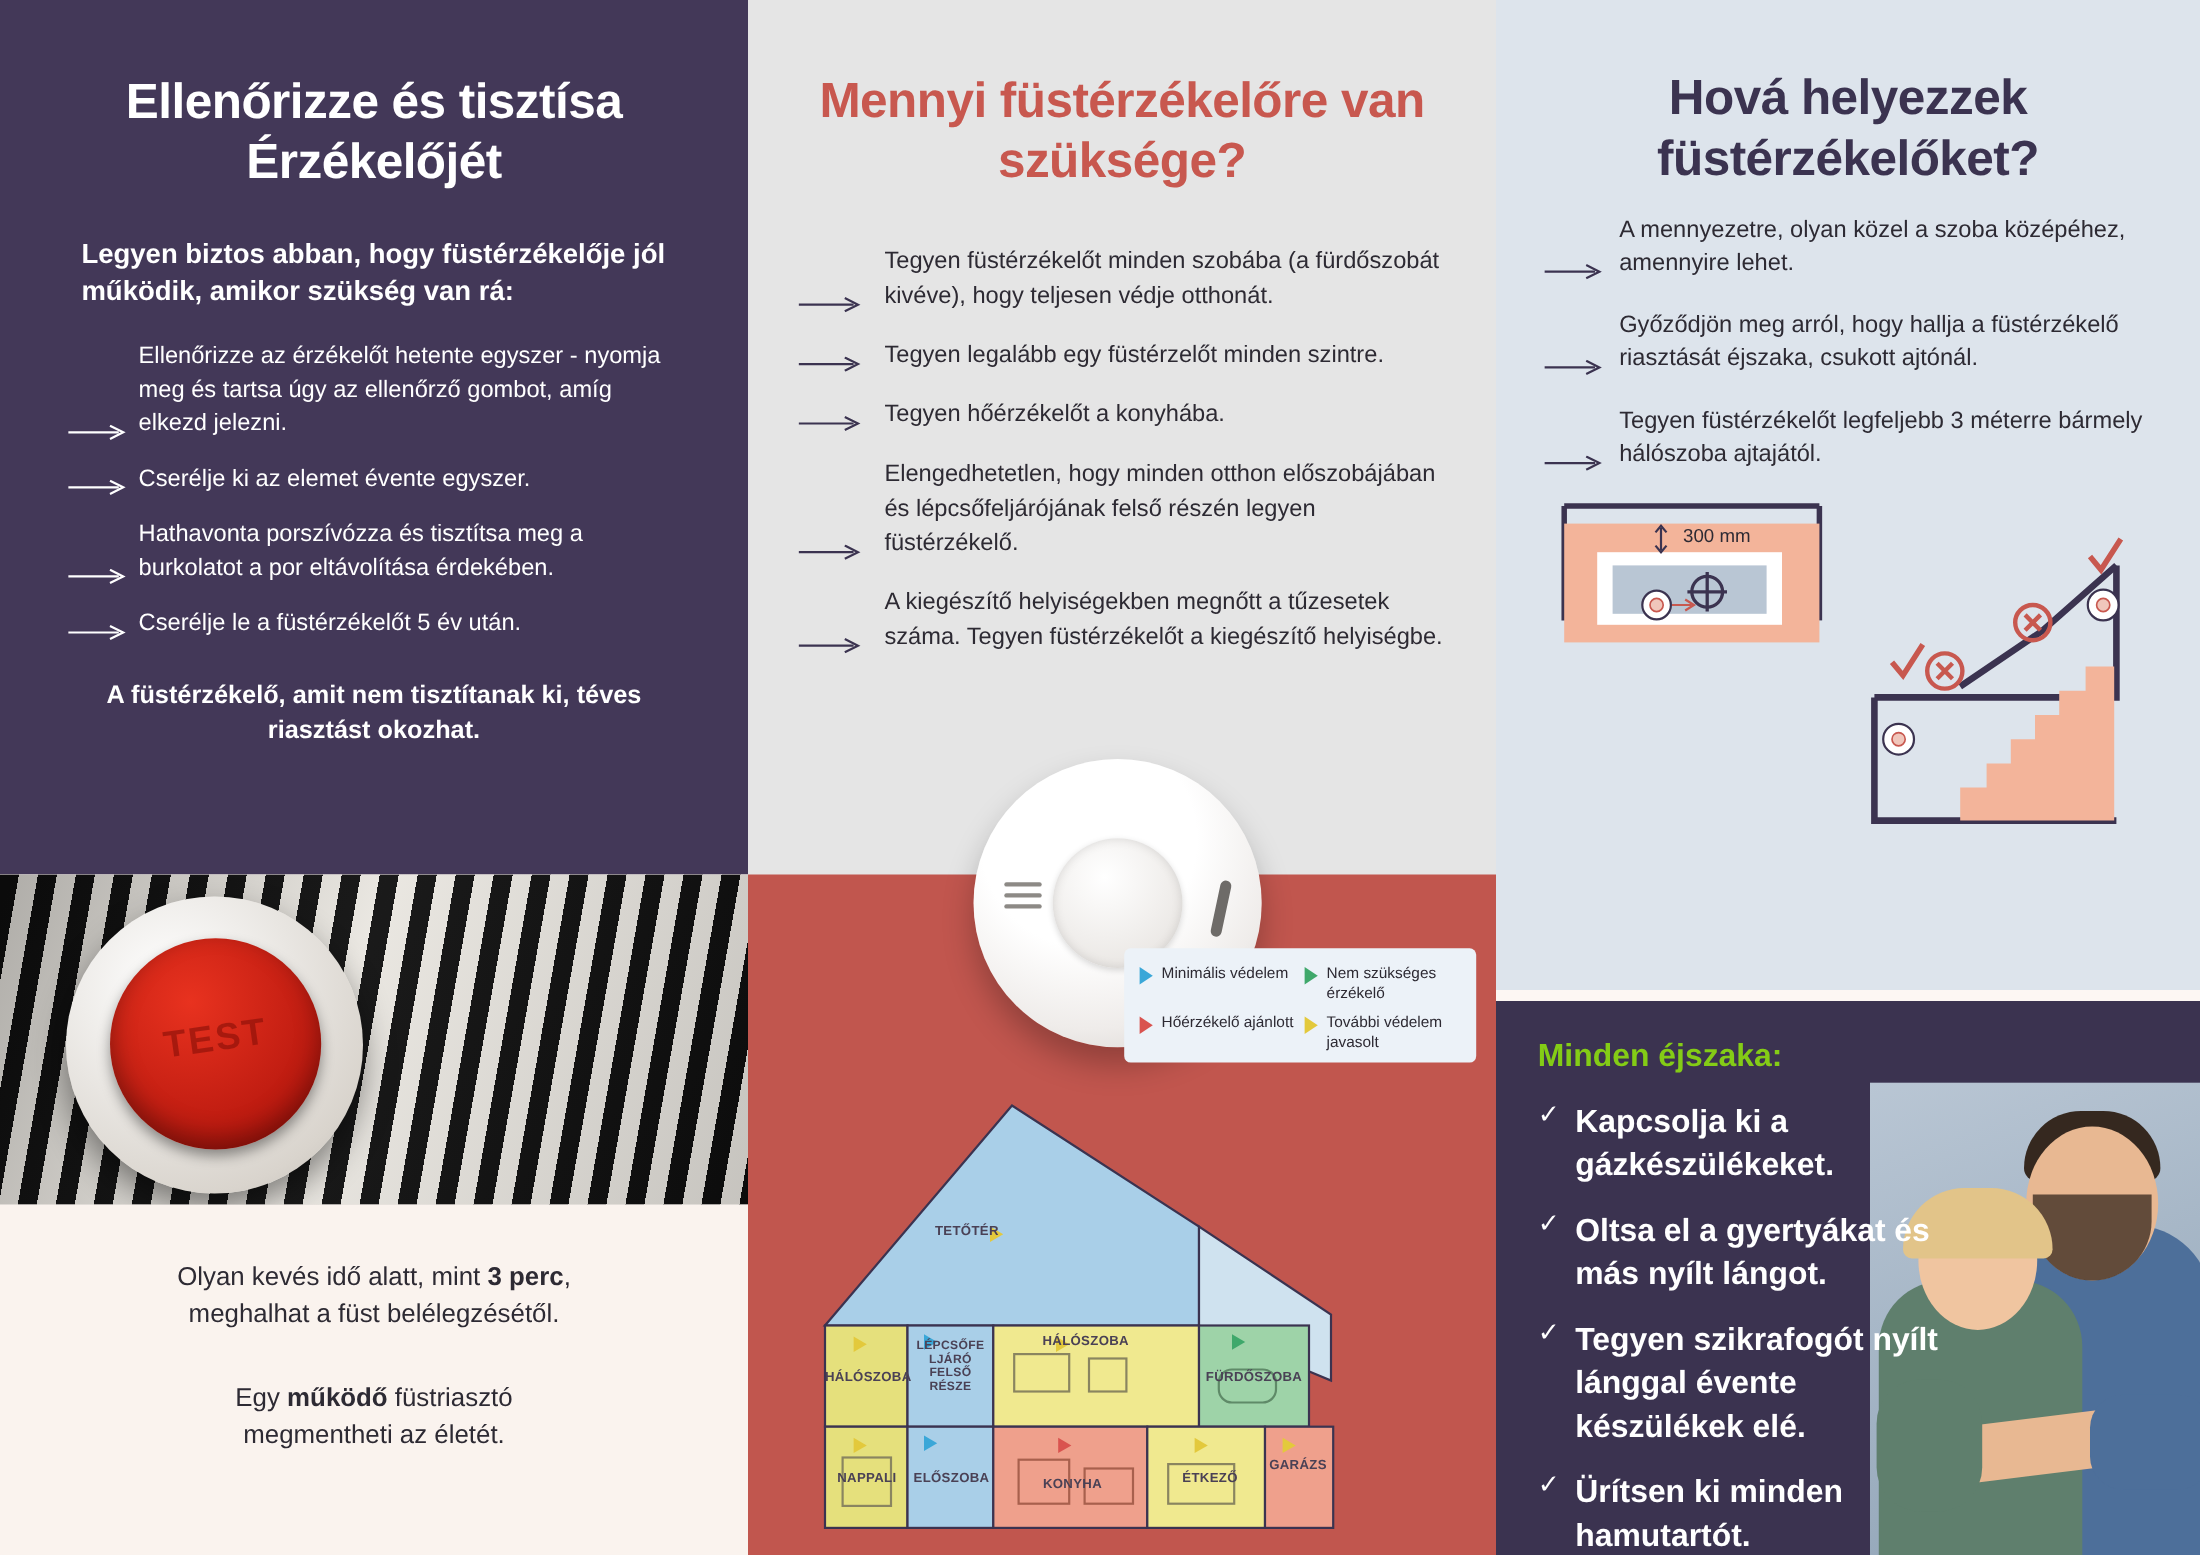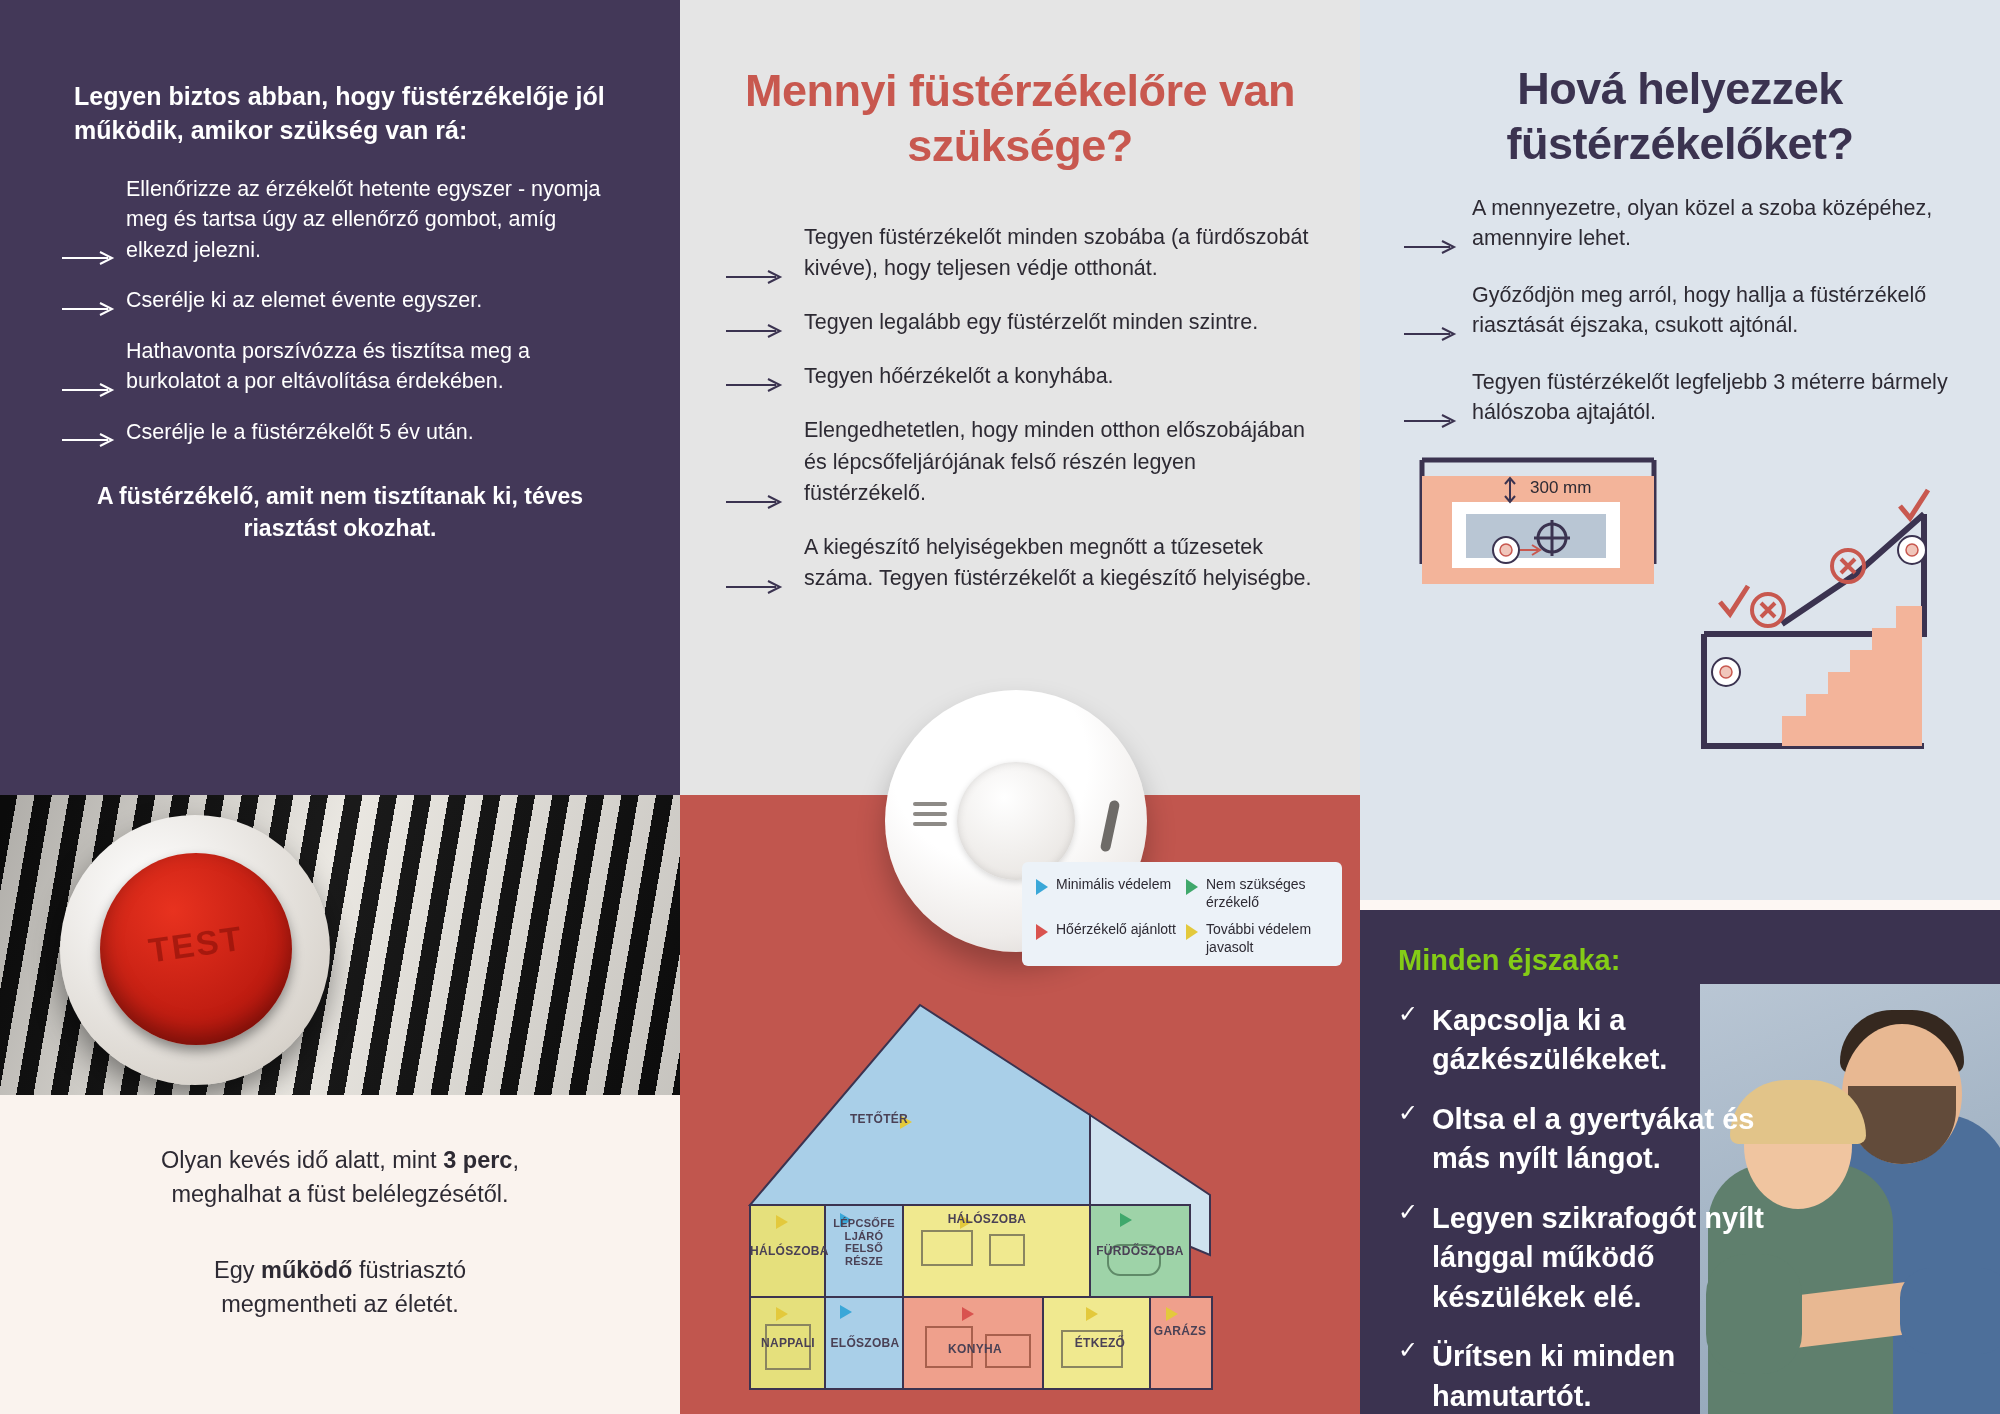--- a/index.html
+++ b/index.html
@@ -233,20 +233,21 @@
     background: #5f7f6d; border-radius: 40px;
   }
 </style>
 </head>
 <body>
 
 <div class="page">
 
   <div class="col1">
     <div class="col1-top">
+      <div class="col1-title">Ellenőrizze és tisztísa Érzékelőjét</div>
       <div class="col1-sub">Legyen biztos abban, hogy füstérzékelője jól működik, amikor szükség van rá:</div>
 
       <div class="arrow-list">
         <div class="arrow-item">
           <span class="arrow-ico">
             <svg width="56" height="14" viewBox="0 0 56 14">
                 <path d="M0 7 H46" stroke="#ffffff" stroke-width="2" fill="none"></path>
                 <path d="M38 1 L50 7 L38 13" stroke="#ffffff" stroke-width="2" fill="none"></path>
               </svg>
           </span>
@@ -534,21 +535,21 @@
         <div class="night-item">
           <span class="check">✓</span>
           <span class="night-txt">Kapcsolja ki a gázkészülékeket.</span>
         </div>
         <div class="night-item">
           <span class="check">✓</span>
           <span class="night-txt">Oltsa el a gyertyákat és más nyílt lángot.</span>
         </div>
         <div class="night-item">
           <span class="check">✓</span>
-          <span class="night-txt">Legyen szikrafogót nyílt lánggal működő készülékek elé.</span>
+          <span class="night-txt">Tegyen szikrafogót nyílt lánggal évente készülékek elé.</span>
         </div>
         <div class="night-item">
           <span class="check">✓</span>
           <span class="night-txt">Ürítsen ki minden hamutartót.</span>
         </div>
         <div class="night-item">
           <span class="check">✓</span>
           <span class="night-txt">A menekülési útját teljesen tegye szabaddá.</span>
         </div>
         <div class="night-item">

